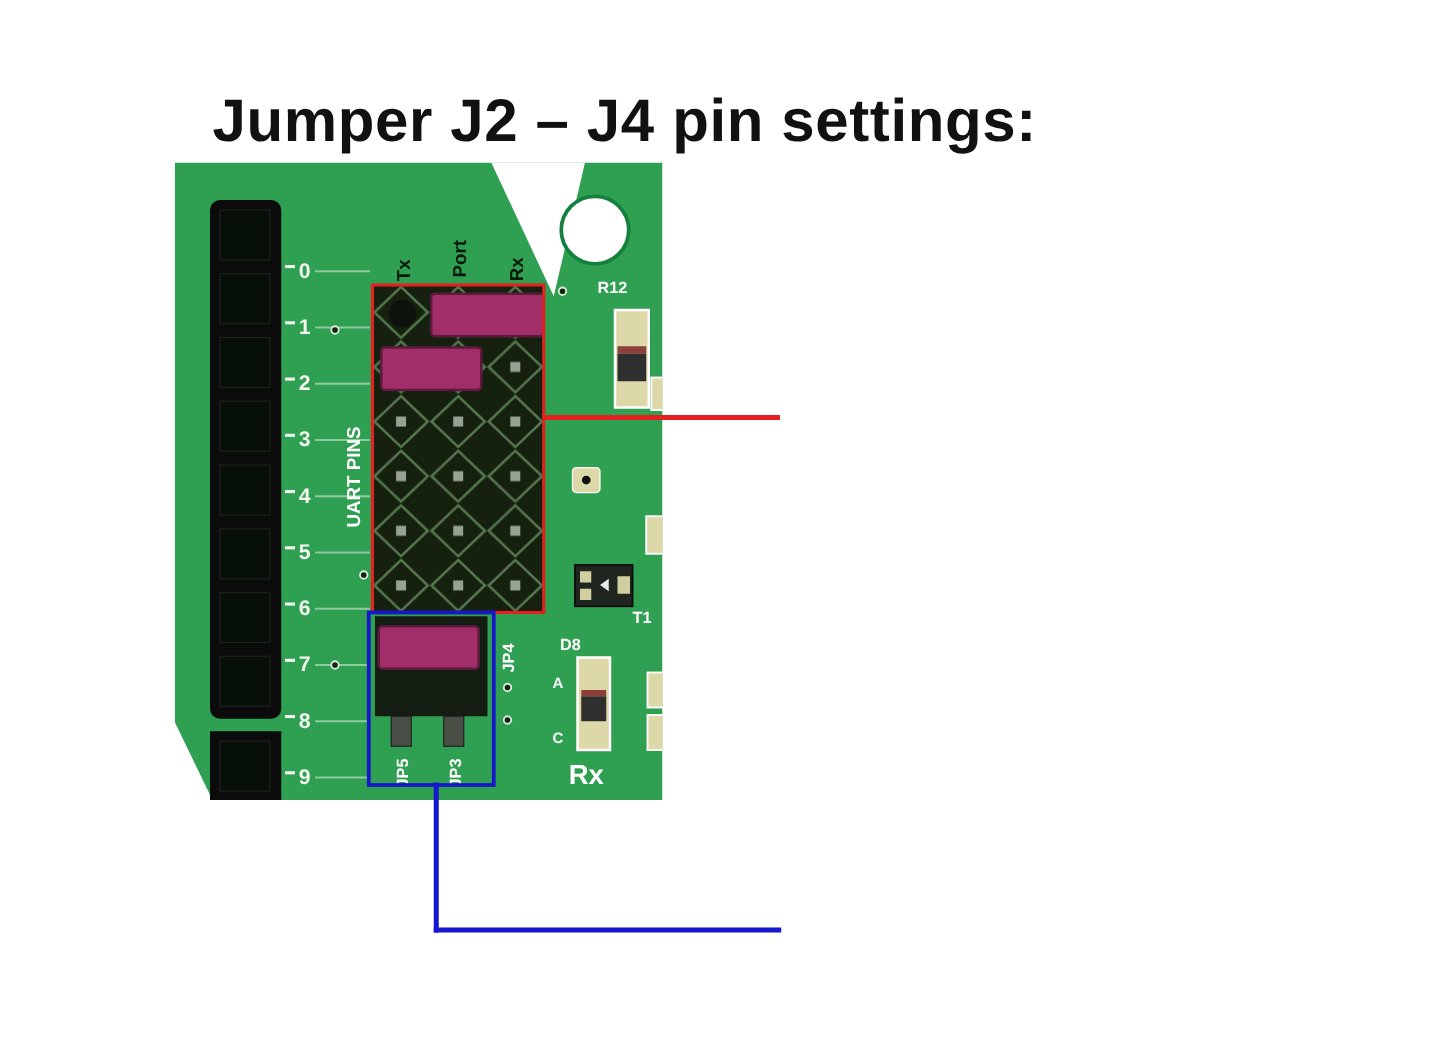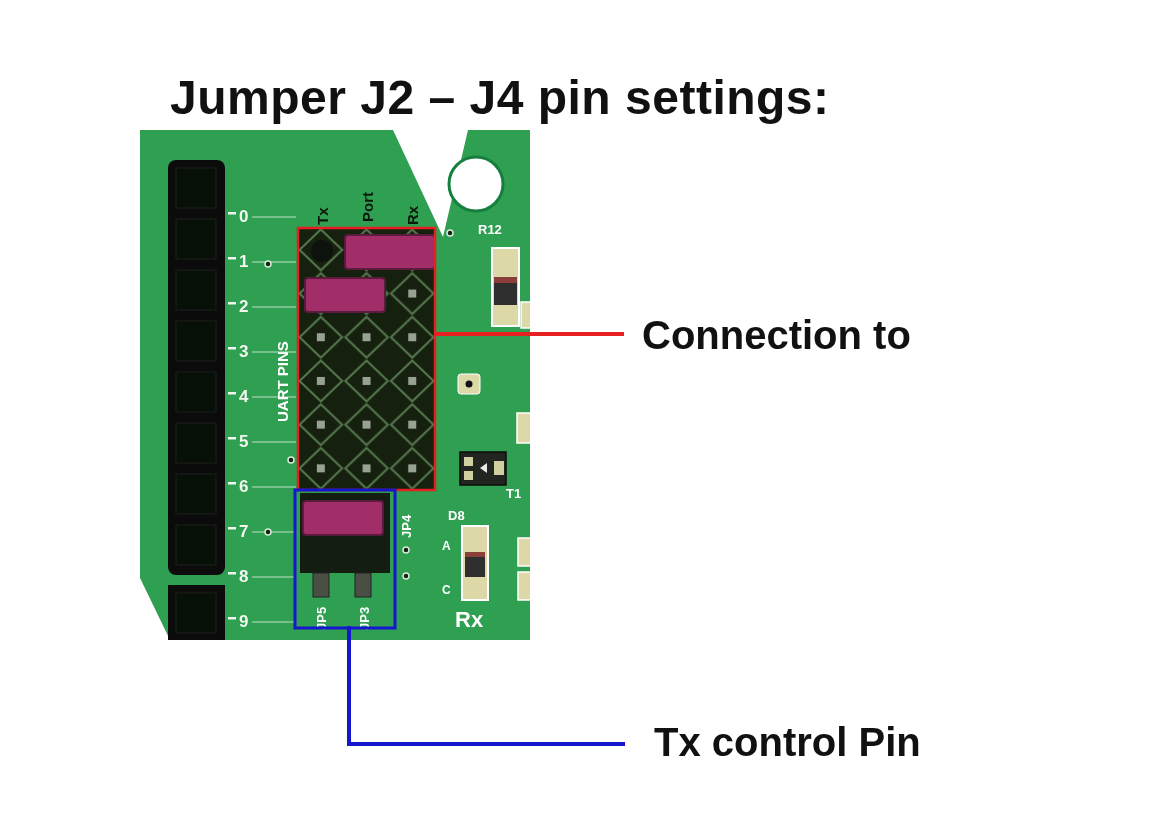--- a/index.html
+++ b/index.html
@@ -169,17 +169,15 @@
       <rect x="155" y="360" width="100" height="138" fill="none" stroke="#1616cc" stroke-width="3"></rect>
     </svg>
   </div>
 
   <div class="red-line"></div>
 
   <div class="blue-vline"></div>
   <div class="blue-hline"></div>
 
   <div class="callout callout-connection">
-    <div>Connection to</div>
   </div>
-  <div class="callout callout-tx">Tx control Pin</div>
 
 </div>
 
 </body></html>

